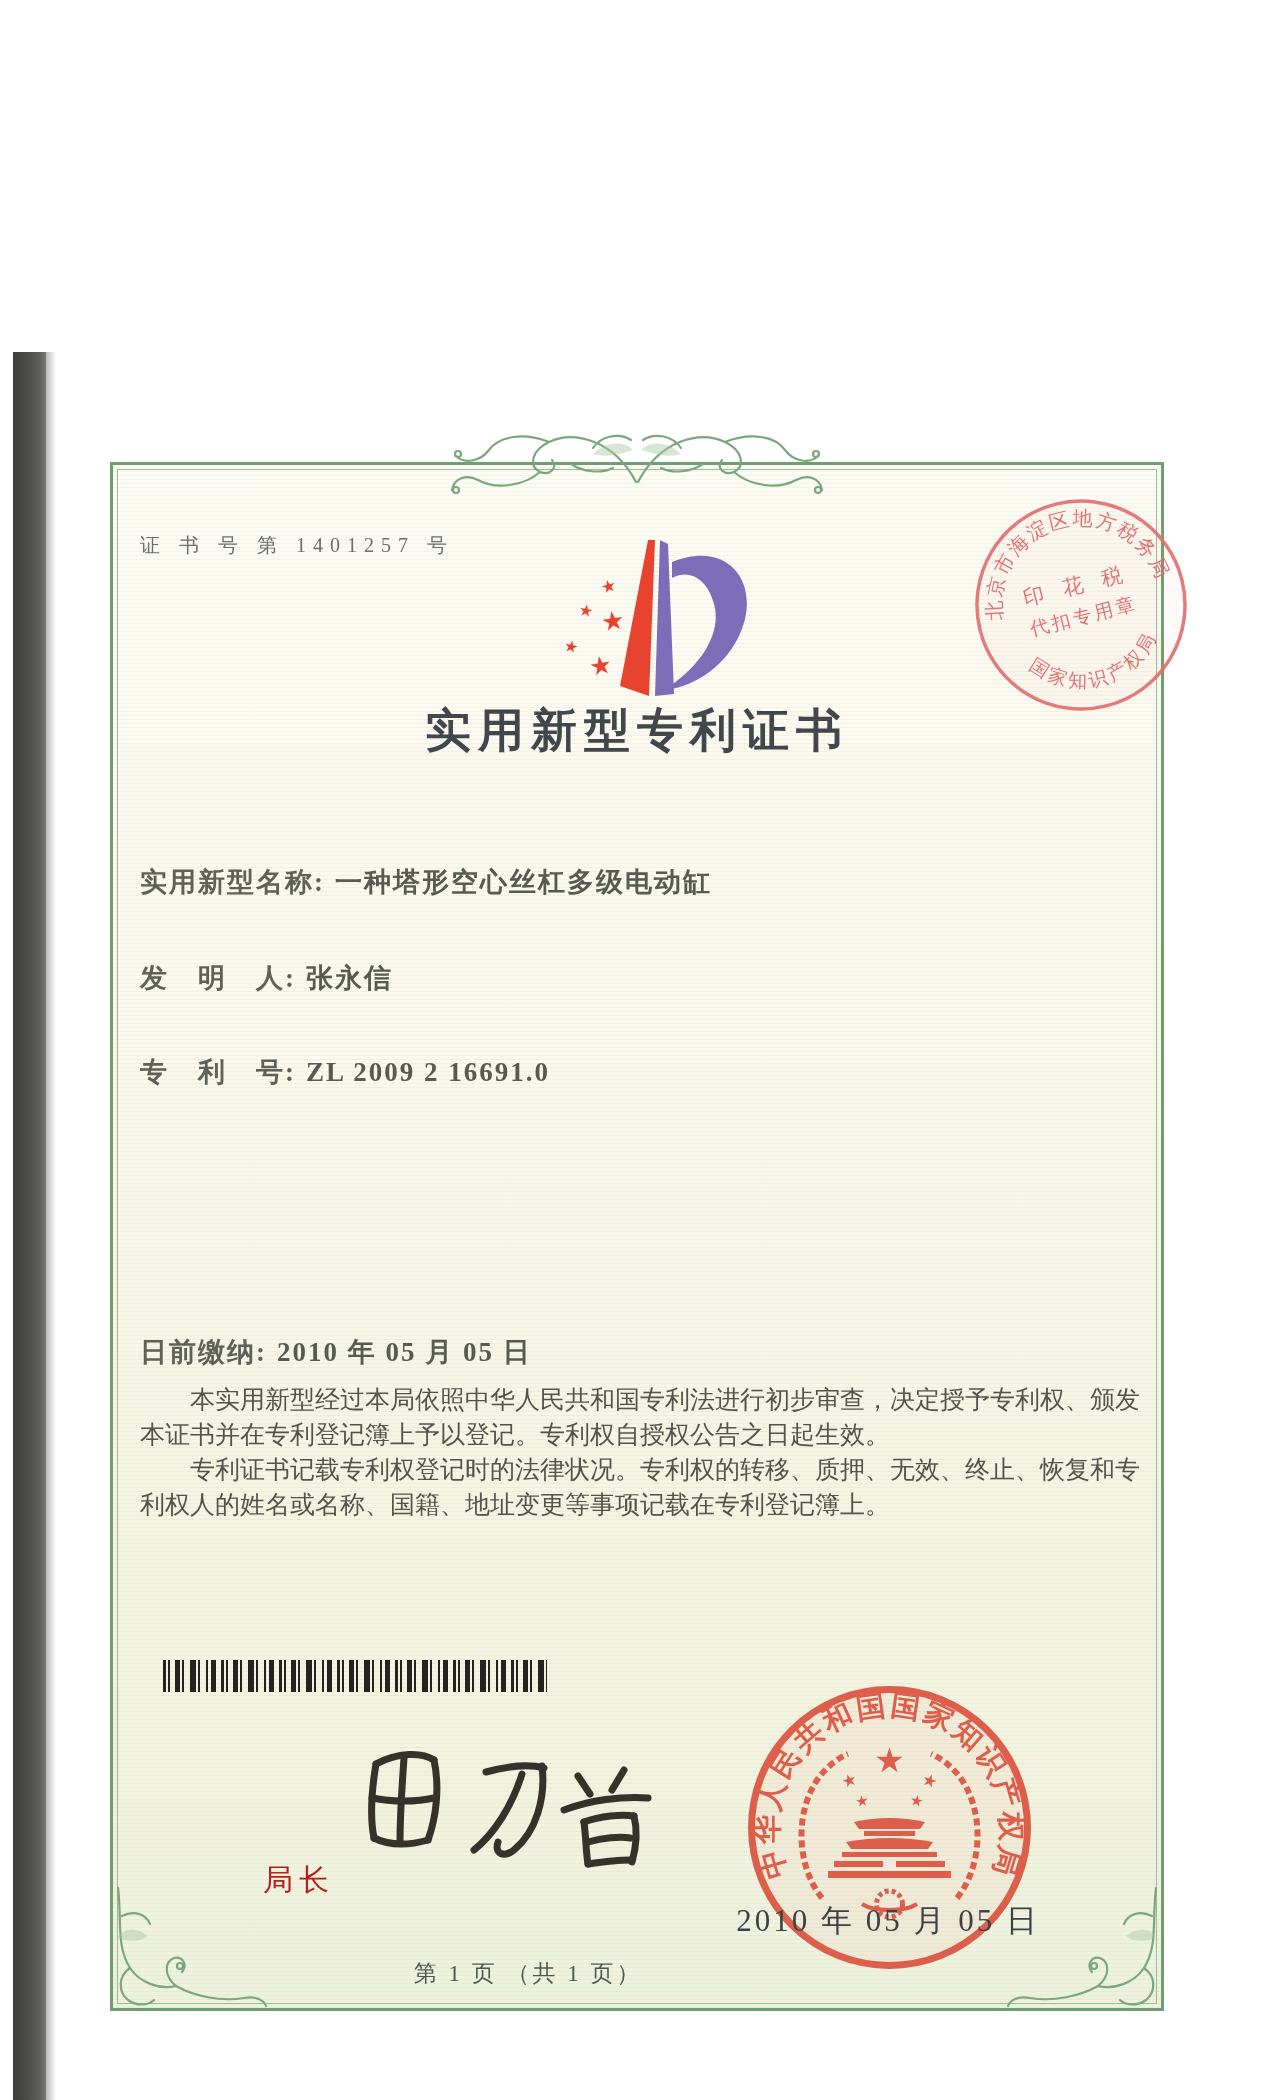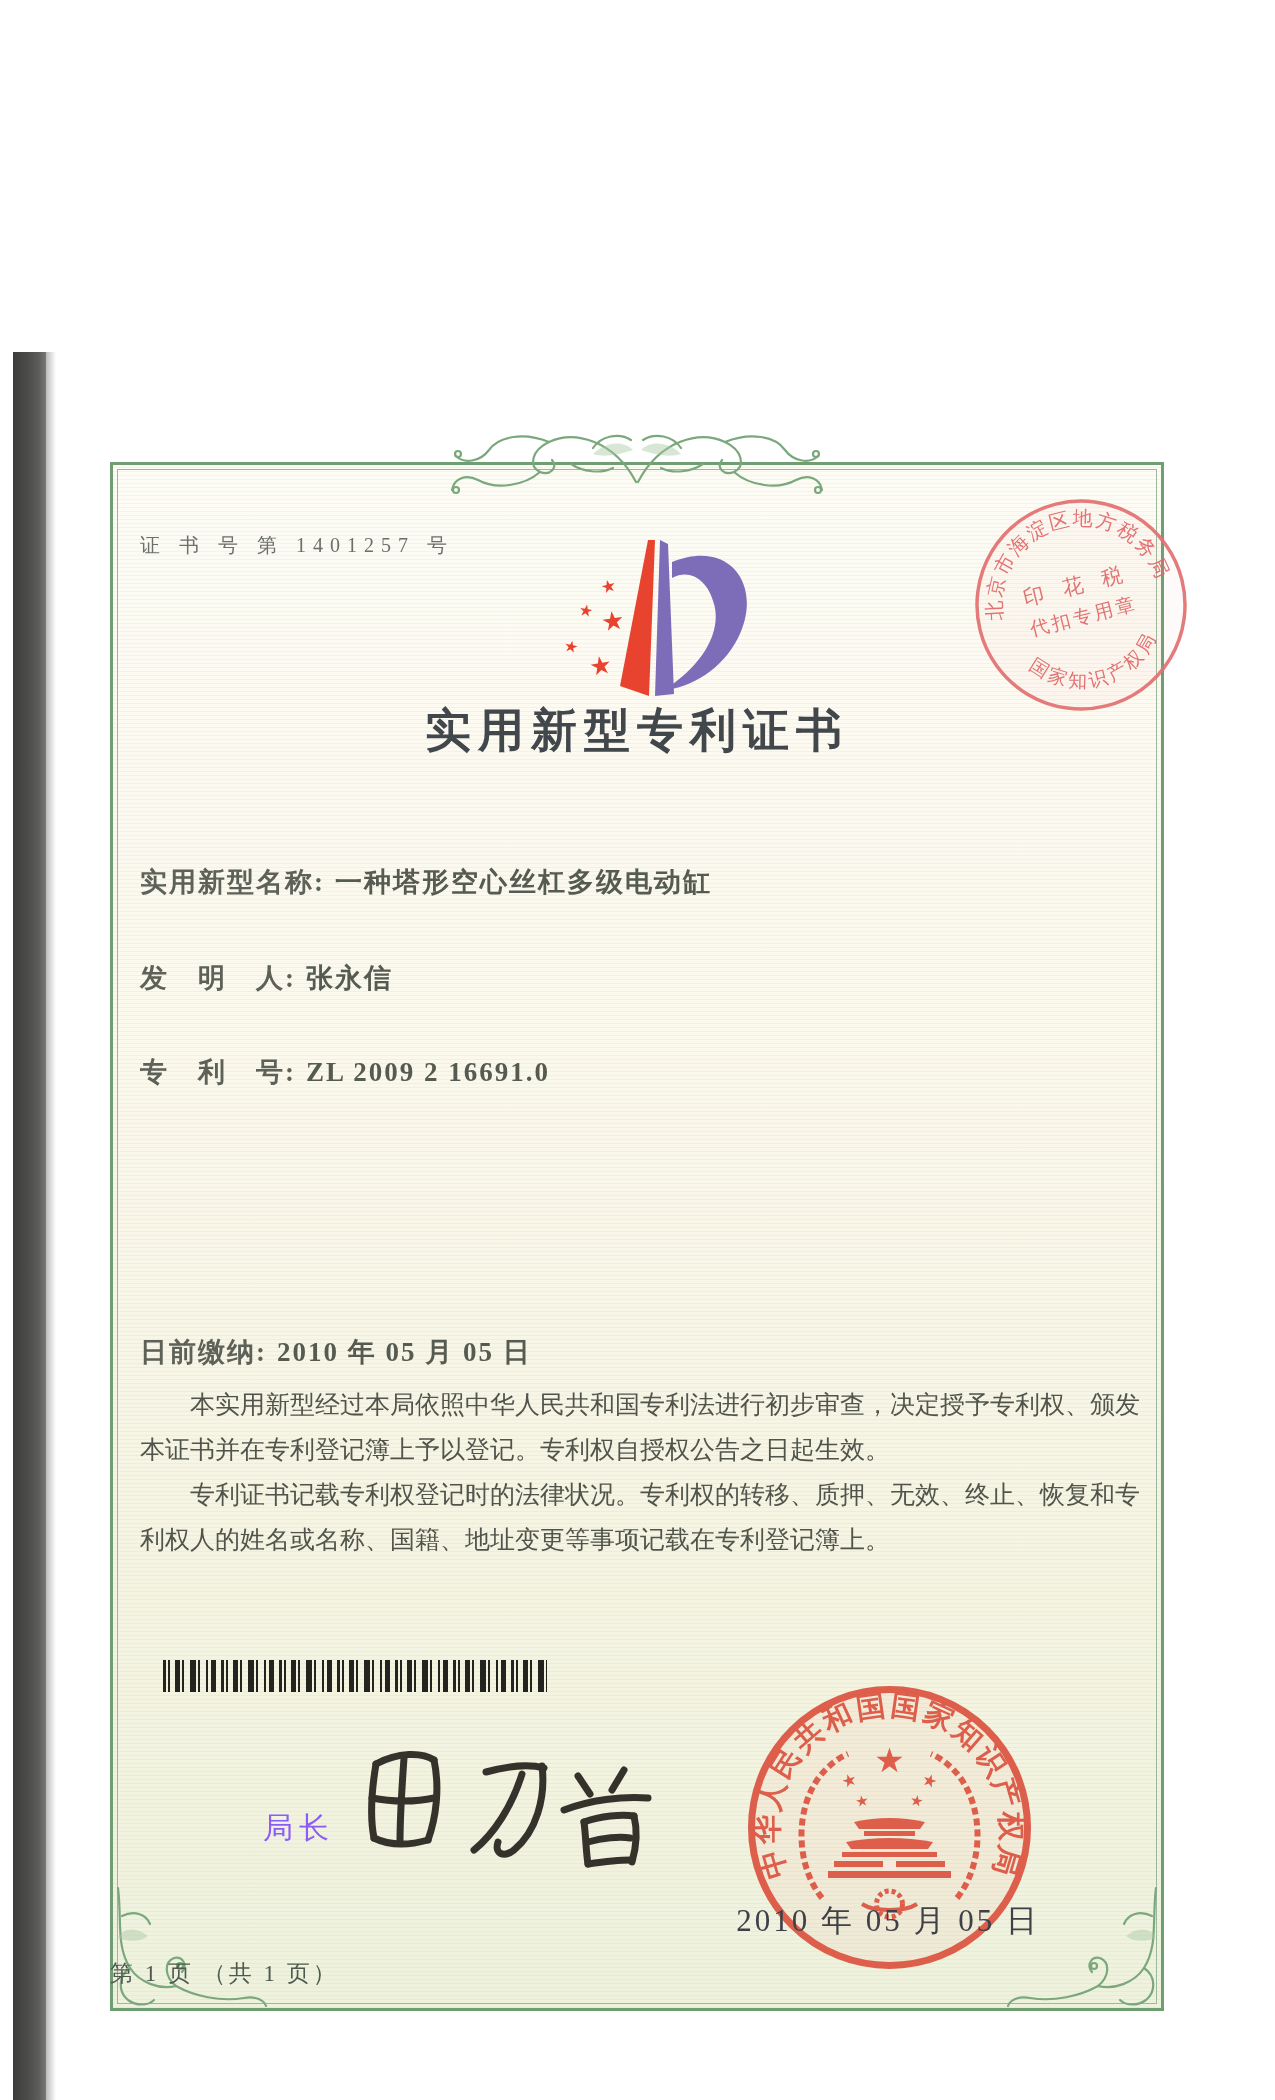--- a/index.html
+++ b/index.html
@@ -52,52 +52,52 @@
   }
 
   .field{
     position:absolute;left:140px;white-space:nowrap;
     font-size:27px;color:#5d6158;letter-spacing:2px;font-weight:bold;
   }
   .field .val{margin-left:10px;color:#565b52;}
 
   .body-text{
     position:absolute;left:140px;top:1382px;width:1000px;
-    font-size:25px;line-height:45px;color:#50544b;text-align:justify;
+    font-size:25px;line-height:35px;color:#50544b;text-align:justify;
   }
   .body-text p{margin:0;text-indent:2em;}
 
   .barcode{
     position:absolute;left:163px;top:1660px;width:384px;height:32px;
     background:
       repeating-linear-gradient(90deg,
         #23231f 0 3px,  rgba(0,0,0,0) 3px 5px,
         #23231f 5px 7px, rgba(0,0,0,0) 7px 12px,
         #23231f 12px 17px, rgba(0,0,0,0) 17px 19px,
         #23231f 19px 21px, rgba(0,0,0,0) 21px 27px,
         #23231f 27px 33px, rgba(0,0,0,0) 33px 35px,
         #23231f 35px 37px, rgba(0,0,0,0) 37px 43px,
         #23231f 43px 45px, rgba(0,0,0,0) 45px 48px,
         #23231f 48px 53px, rgba(0,0,0,0) 53px 58px);
   }
 
   .director{
-    position:absolute;left:263px;top:1808px;
-    font-size:30px;color:#8b5cf6;letter-spacing:6px;
+    position:absolute;left:263px;top:1860px;
+    font-size:30px;color:#b91c1c;letter-spacing:6px;
   }
   .signature{position:absolute;left:338px;top:1726px;width:330px;height:165px;}
 
   .seal{position:absolute;left:742px;top:1680px;width:295px;height:295px;opacity:.95;}
   .seal-date{
     position:absolute;left:728px;top:1900px;width:320px;text-align:center;
     font-size:31px;color:#3f4048;letter-spacing:3px;white-space:nowrap;
   }
 
   .footer{
-    position:absolute;left:110px;top:1958px;width:836px;text-align:left;
+    position:absolute;left:110px;top:1958px;width:836px;text-align:center;
     font-size:23px;color:#4e5a50;letter-spacing:3px;
   }
 
   .ornament{position:absolute;}
   .orn-top{left:443px;top:420px;width:388px;height:86px;}
   .orn-bl{left:110px;top:1880px;width:158px;height:132px;transform:scaleX(-1);}
   .orn-br{left:1006px;top:1880px;width:158px;height:132px;}
 
   svg text{font-family:"Liberation Serif","DejaVu Serif",serif;}
 </style>

